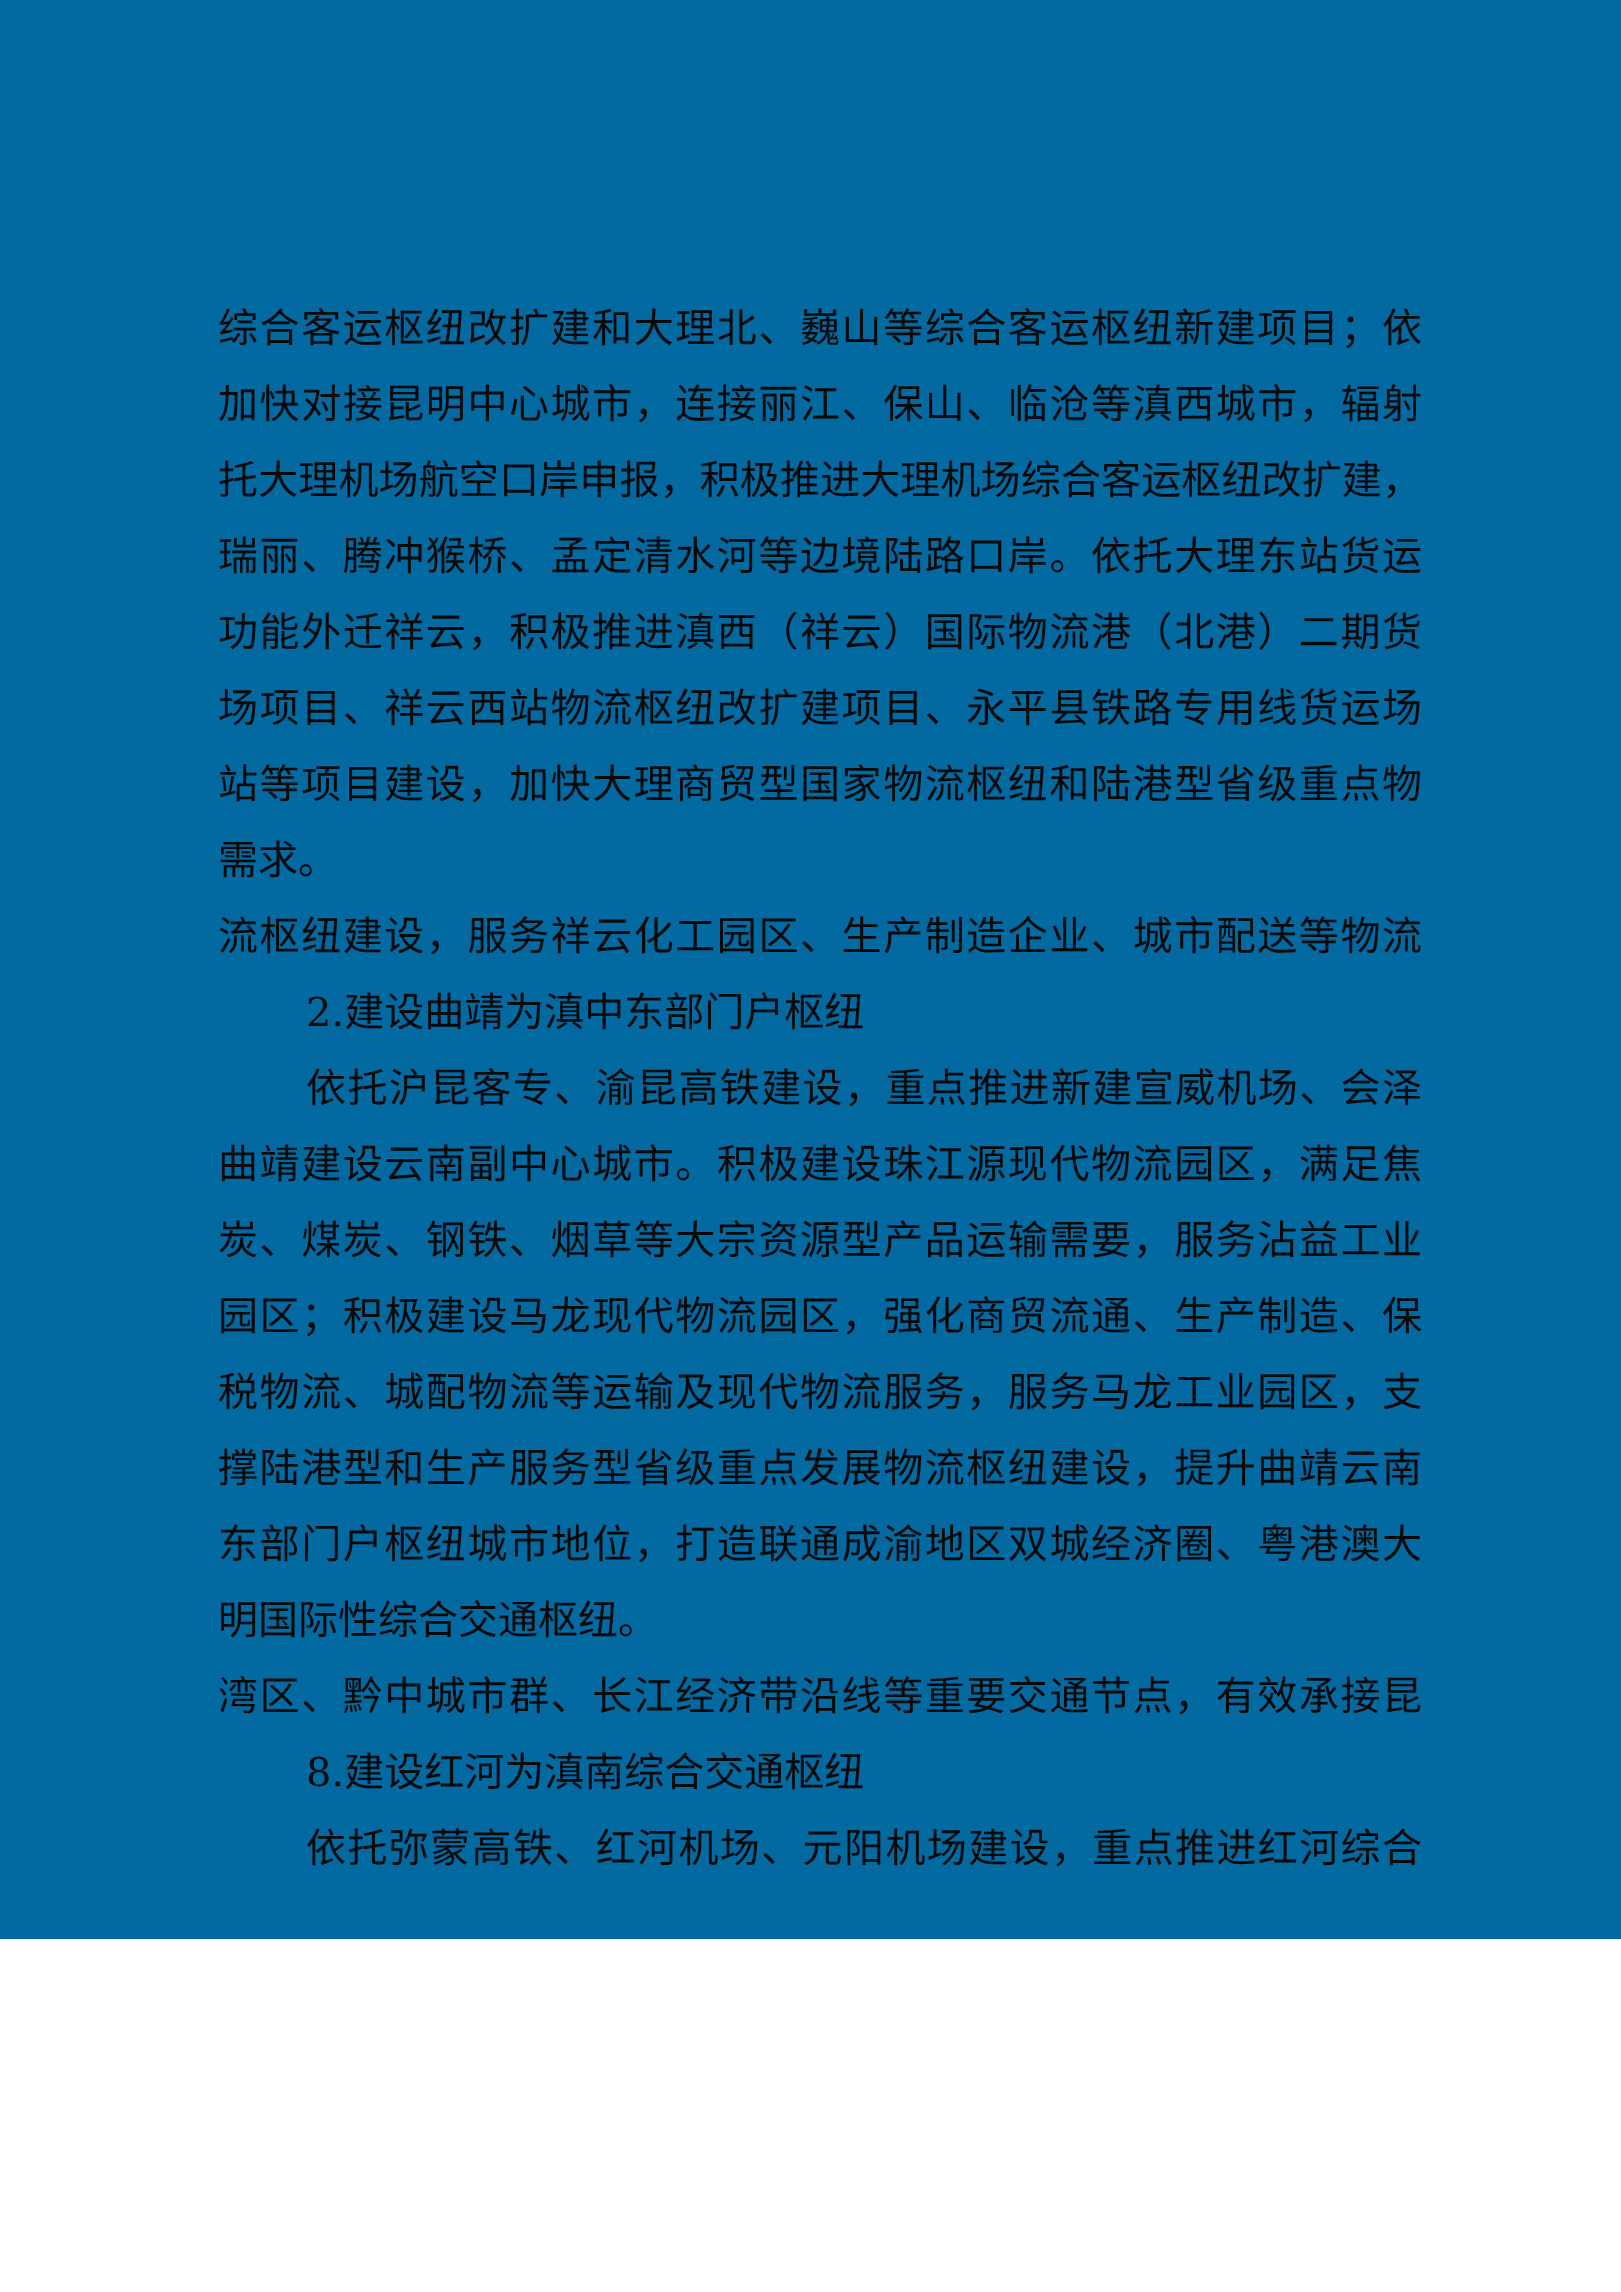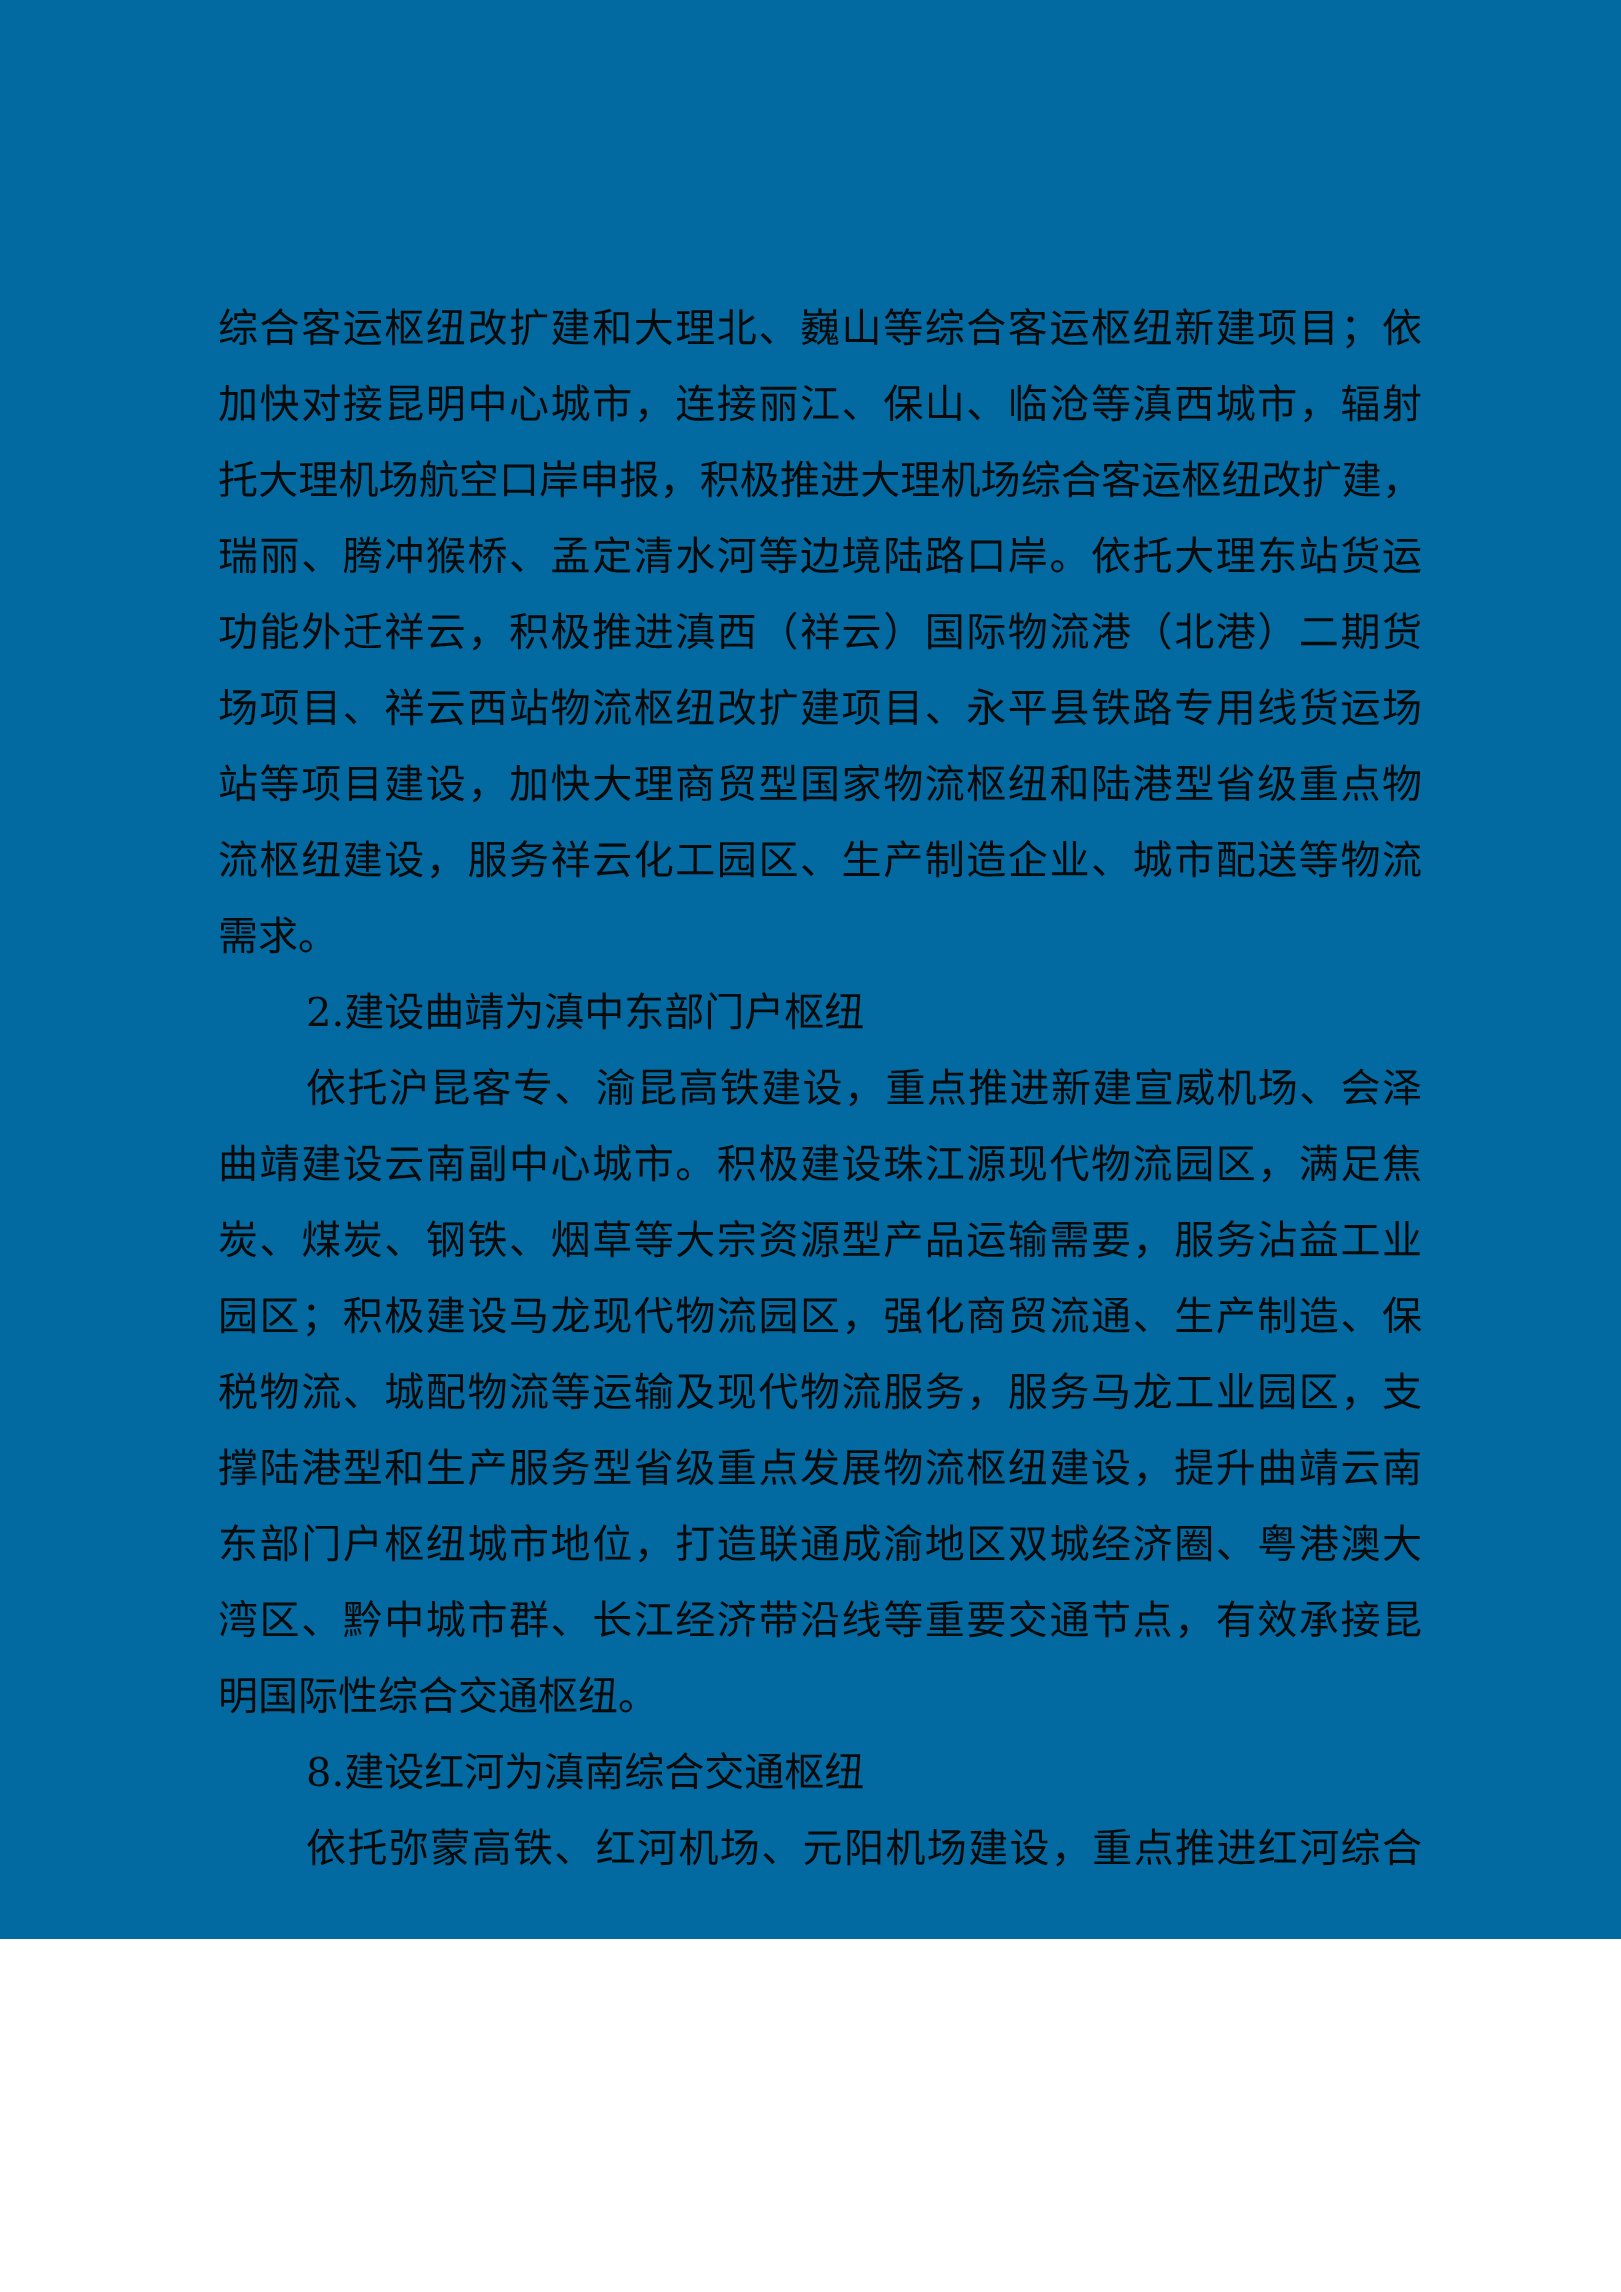--- a/index.html
+++ b/index.html
@@ -55,32 +55,32 @@
 
 <div class="page">
   <div class="text-block" id="text-block">
       <div class="line">综合客运枢纽改扩建和大理北、巍山等综合客运枢纽新建项目；依</div>
       <div class="line">加快对接昆明中心城市，连接丽江、保山、临沧等滇西城市，辐射</div>
       <div class="line">托大理机场航空口岸申报，积极推进大理机场综合客运枢纽改扩建，</div>
       <div class="line">瑞丽、腾冲猴桥、孟定清水河等边境陆路口岸。依托大理东站货运</div>
       <div class="line">功能外迁祥云，积极推进滇西（祥云）国际物流港（北港）二期货</div>
       <div class="line">场项目、祥云西站物流枢纽改扩建项目、永平县铁路专用线货运场</div>
       <div class="line">站等项目建设，加快大理商贸型国家物流枢纽和陆港型省级重点物</div>
+      <div class="line last-left">需求。</div>
       <div class="line">流枢纽建设，服务祥云化工园区、生产制造企业、城市配送等物流</div>
-      <div class="line last-left">需求。</div>
       <div class="line indent-2 last-left">2.建设曲靖为滇中东部门户枢纽</div>
       <div class="line indent-2">依托沪昆客专、渝昆高铁建设，重点推进新建宣威机场、会泽</div>
       <div class="line">曲靖建设云南副中心城市。积极建设珠江源现代物流园区，满足焦</div>
       <div class="line">炭、煤炭、钢铁、烟草等大宗资源型产品运输需要，服务沾益工业</div>
       <div class="line">园区；积极建设马龙现代物流园区，强化商贸流通、生产制造、保</div>
       <div class="line">税物流、城配物流等运输及现代物流服务，服务马龙工业园区，支</div>
       <div class="line">撑陆港型和生产服务型省级重点发展物流枢纽建设，提升曲靖云南</div>
       <div class="line">东部门户枢纽城市地位，打造联通成渝地区双城经济圈、粤港澳大</div>
+      <div class="line last-left">明国际性综合交通枢纽。</div>
       <div class="line">湾区、黔中城市群、长江经济带沿线等重要交通节点，有效承接昆</div>
-      <div class="line last-left">明国际性综合交通枢纽。</div>
       <div class="line indent-2 last-left">8.建设红河为滇南综合交通枢纽</div>
       <div class="line indent-2">依托弥蒙高铁、红河机场、元阳机场建设，重点推进红河综合</div>
     </div>
   <div class="footer">
     <span>— - 18 - —</span>
   </div>
 </div>
 
 
 </body></html>

